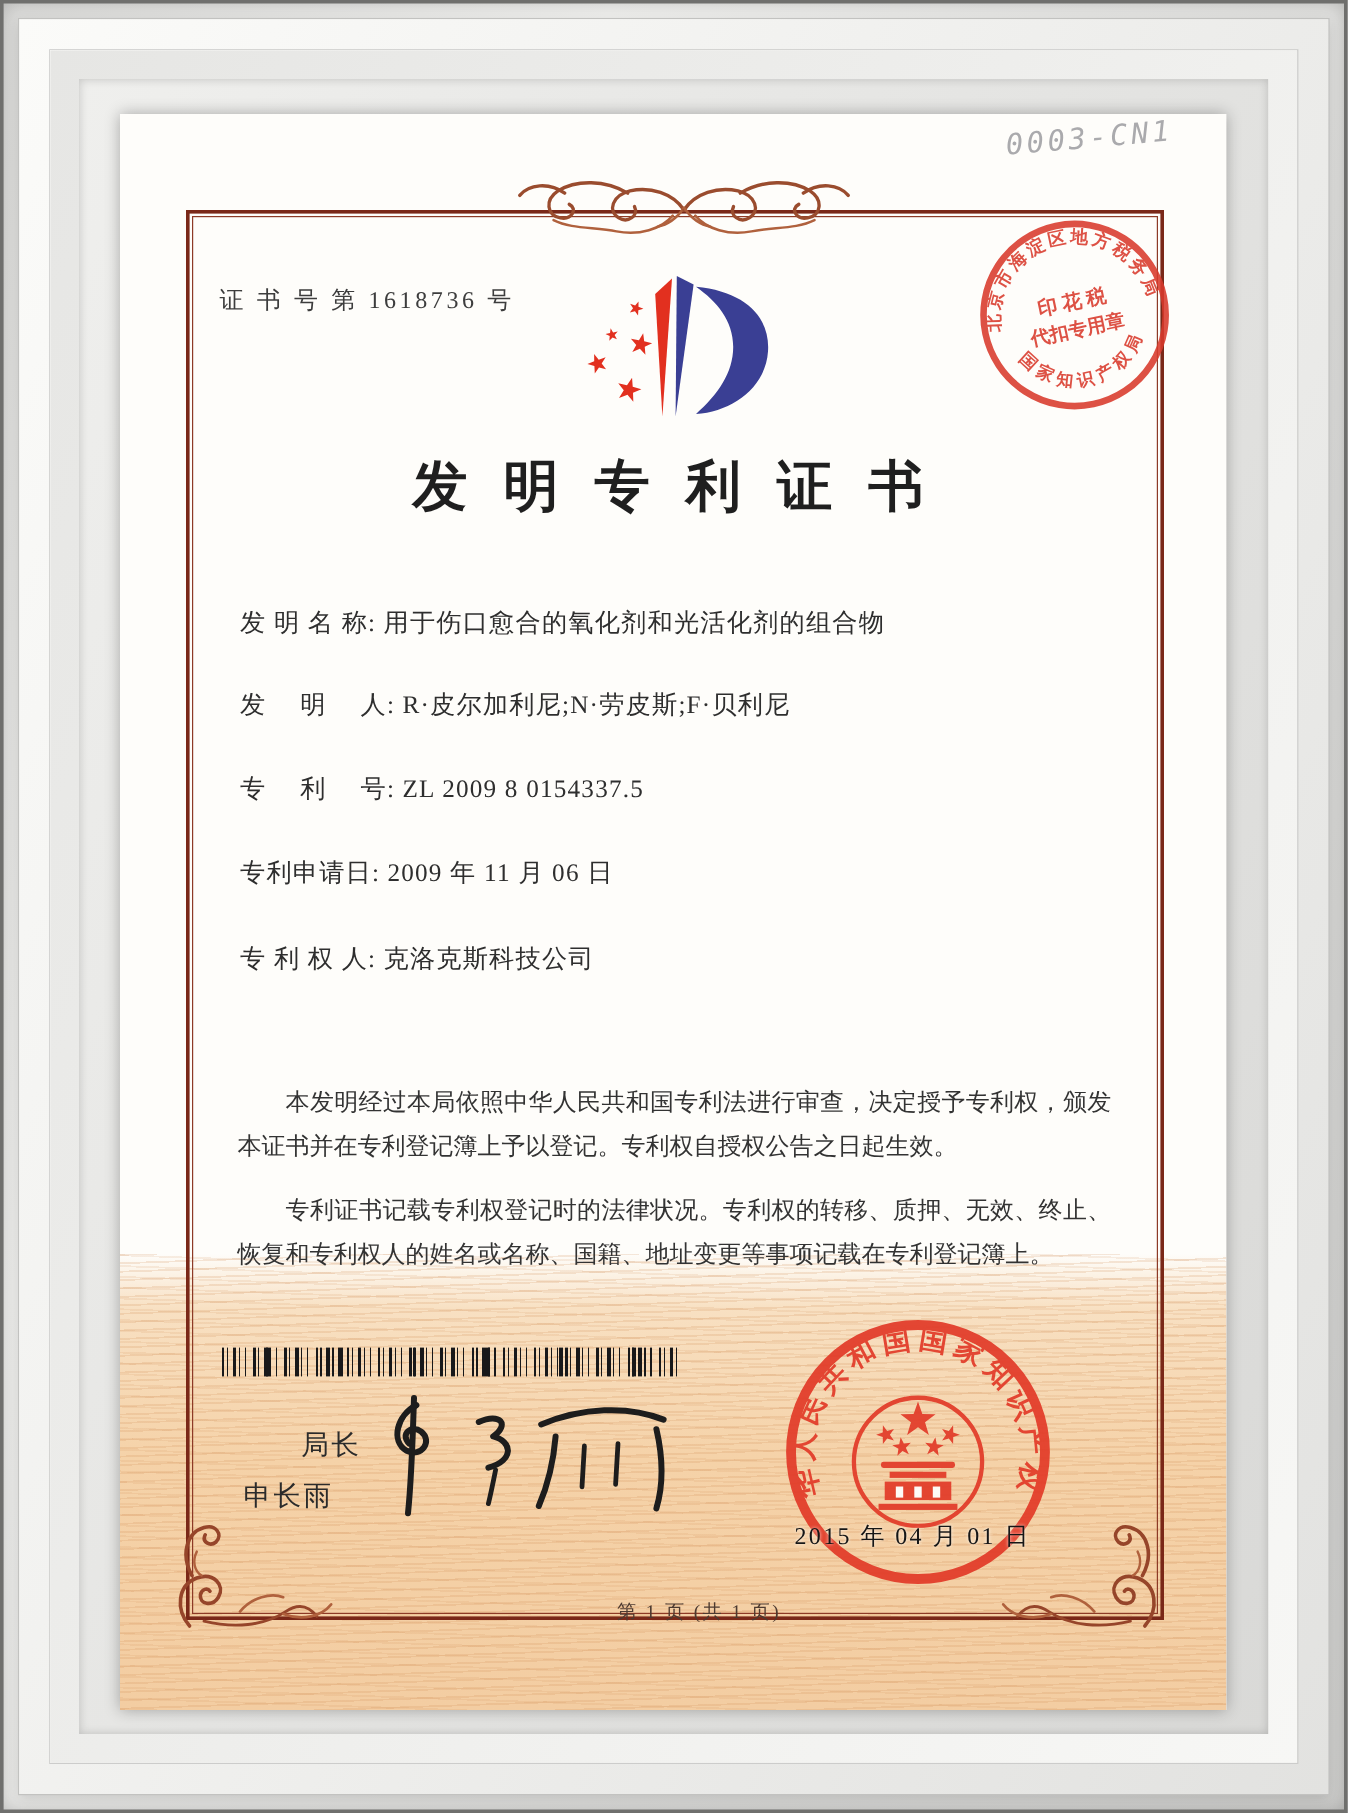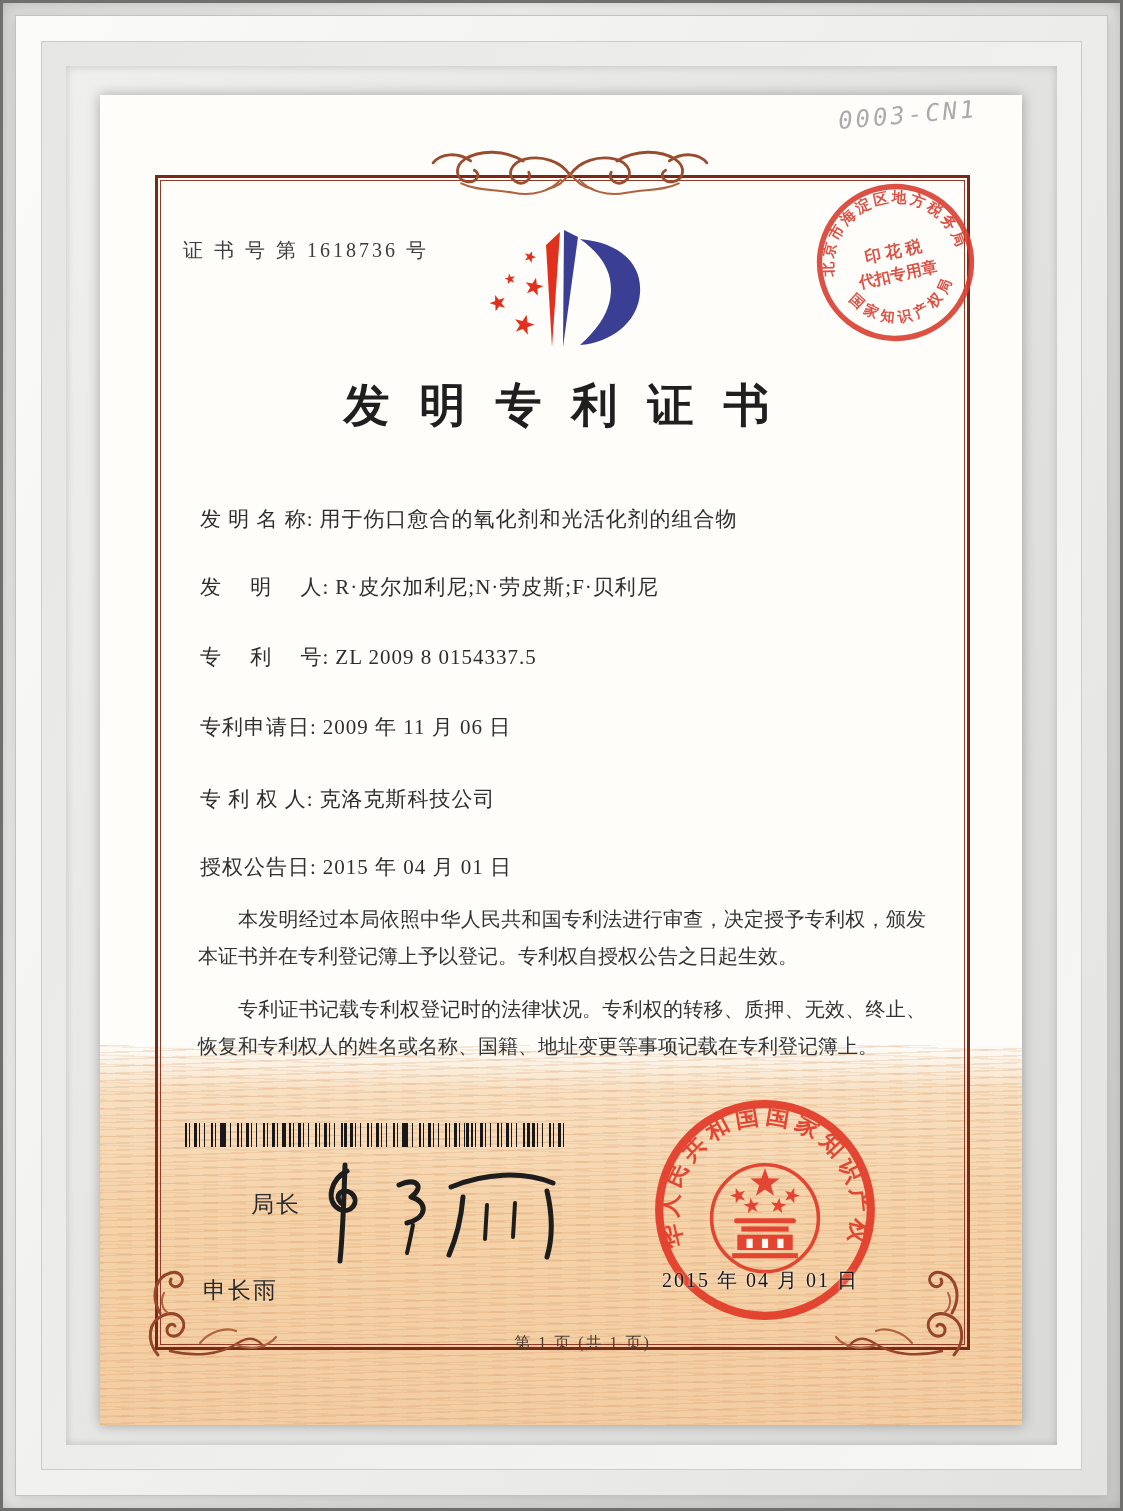--- a/index.html
+++ b/index.html
@@ -38,21 +38,21 @@
          text-align:justify;}
   .paras p{margin:16px;text-indent:2em;}
   .barcode{left:85px;top:1028px;width:380px;height:24px;
     background:
       repeating-linear-gradient(90deg,transparent 0 37px,#18181a 37px 40px,transparent 40px 61px),
       repeating-linear-gradient(90deg,#18181a 0 2px,transparent 2px 4px,#18181a 4px 5px,
         transparent 5px 9px,#18181a 9px 12px,transparent 12px 14px,#18181a 14px 15px,
         transparent 15px 19px,#18181a 19px 20px,transparent 20px 26px);}
   .dir-title{left:103px;top:1094px;font-size:23px;color:#2b2b2b;
              font-family:"Liberation Sans","DejaVu Sans",sans-serif;letter-spacing:2px;margin-left:48px;}
-  .dir-name{left:103px;top:1180px;font-size:23px;color:#2b2b2b;
+  .dir-name{left:103px;top:1136px;font-size:23px;color:#2b2b2b;
             font-family:"Liberation Sans","DejaVu Sans",sans-serif;letter-spacing:2px;}
   .seal-date{left:562px;top:1172px;font-size:20px;letter-spacing:2px;color:#161616;z-index:6;
              text-shadow:0 0 3px rgba(255,255,255,.9);}
   .footer{left:55px;top:1238px;width:815px;text-align:center;font-size:16px;
           letter-spacing:2px;color:#4d3a30;margin-left:20px;}
   svg{display:block;}
   .nosel{user-select:none;}
 </style>
 </head>
 <body>
@@ -148,23 +148,20 @@
       <span class="lab">发　 明　 人:</span><span>R·皮尔加利尼;N·劳皮斯;F·贝利尼</span>
     </div>
     <div class="abs field" style="top:548px;">
       <span class="lab">专　 利　 号:</span><span>ZL 2009 8 0154337.5</span>
     </div>
     <div class="abs field" style="top:618px;">
       <span class="lab">专利申请日:</span><span>2009 年 11 月 06 日</span>
     </div>
     <div class="abs field" style="top:690px;">
       <span class="lab">专 利 权 人:</span><span>克洛克斯科技公司</span>
-    </div>
-    <div class="abs field" style="top:758px;">
-      <span class="lab">授权公告日:</span><span>2015 年 04 月 01 日</span>
     </div>
 
     <div class="abs paras">
       <p>本发明经过本局依照中华人民共和国专利法进行审查，决定授予专利权，颁发本证书并在专利登记簿上予以登记。专利权自授权公告之日起生效。</p>
       <p>专利证书记载专利权登记时的法律状况。专利权的转移、质押、无效、终止、恢复和专利权人的姓名或名称、国籍、地址变更等事项记载在专利登记簿上。</p>
     </div>
 
     <div class="abs barcode"></div>
 
     <div class="abs dir-title">局长</div>

